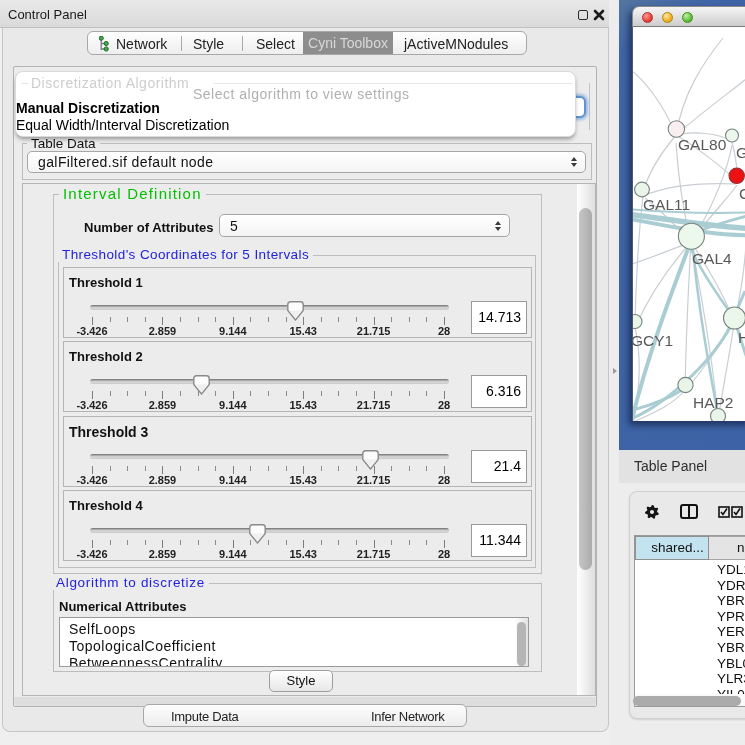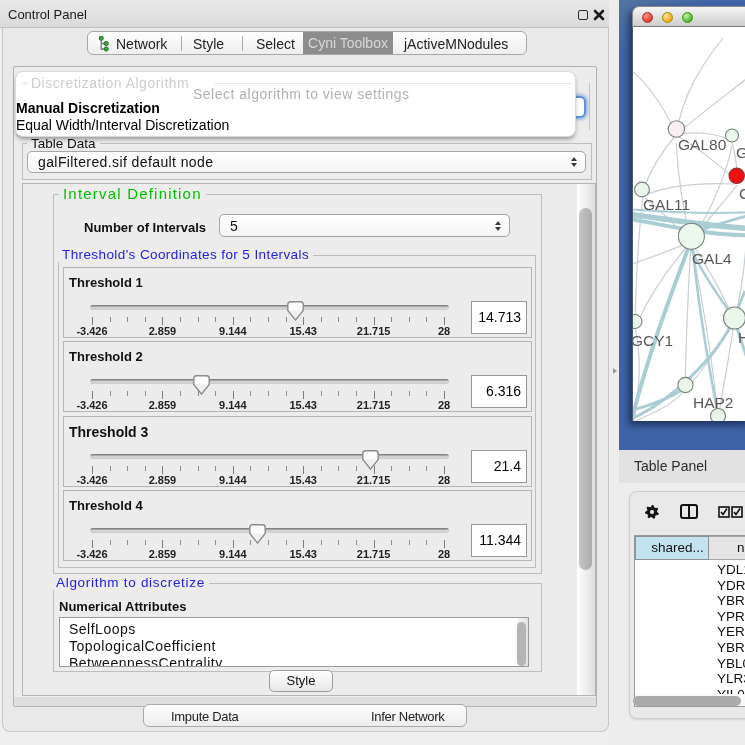--- a/index.html
+++ b/index.html
@@ -57,21 +57,21 @@
 <div class="abs" style="left:589px;top:83px;width:1px;height:47px;background:#c4c4c4;"></div>
 <div class="abs" style="left:560px;top:96px;width:26px;height:22px;background:#fff;border:2px solid #5e92d2;border-radius:6px;box-shadow:0 0 3px 2px rgba(100,150,215,0.6);"></div>
 
 <div class="abs" id="scrollpane" style="left:22px;top:183px;width:574px;height:513px;background:#ececec;border:1px solid #b5b5b5;"></div>
 
 <div class="abs" style="left:577px;top:184px;width:18px;height:511px;background:linear-gradient(to right,#ffffff,#dedede);"></div>
 <div class="abs" style="left:578.5px;top:208px;width:13px;height:362px;background:linear-gradient(to right,#c6c6c6,#ababab);border-radius:7px;"></div>
 
 <div class="grp" style="left:53px;top:194px;width:489px;height:380px;"></div>
 <div class="gtitle" style="left:59px;top:187px;color:#00c000;font-size:15px;letter-spacing:1.2px;">Interval Definition</div>
-<div class="abs bold" style="left:84px;top:220px;font-size:13px;color:#111;">Number of Intervals</div>
+<div class="abs bold" style="left:84px;top:220px;font-size:13px;color:#111;">Number of Attributes</div>
 <div class="combo" style="left:219px;top:214px;width:291px;height:23px;">
   <span class="tx">5</span>
     <span class="arrows"></span>
 </div>
 
 <div class="grp" style="left:58px;top:255px;width:478px;height:313px;"></div>
 <div class="gtitle" style="left:58px;top:248px;color:#2222dd;letter-spacing:0.4px;">Threshold's Coordinates for 5 Intervals</div>
 
 <div class="abs" style="left:63px;top:267.0px;width:469px;height:71px;border:1px solid #b5b5b5;background:#ececec;">
   <div class="abs bold" style="left:5px;top:7px;font-size:13px;color:#111;">Threshold 1</div>

